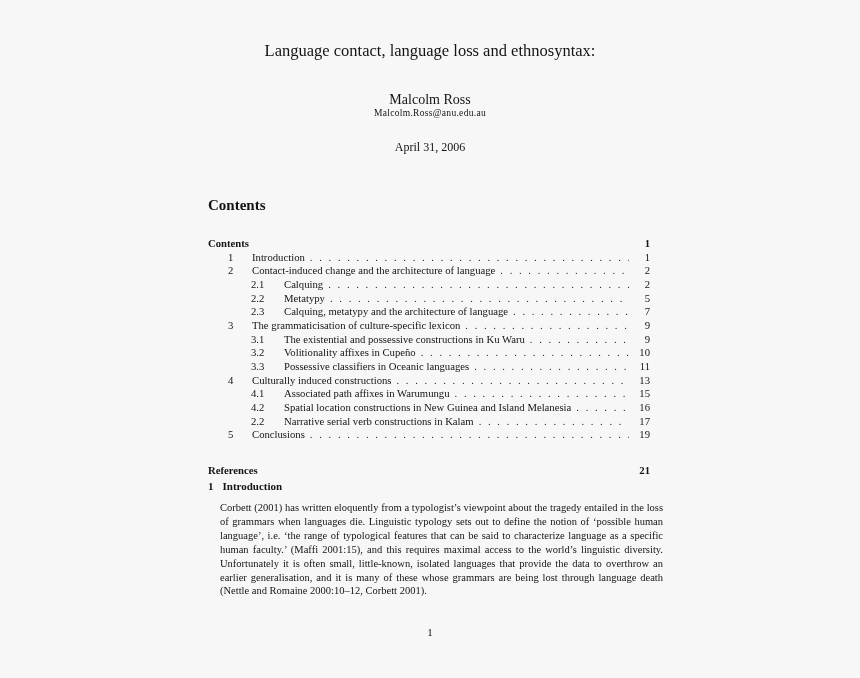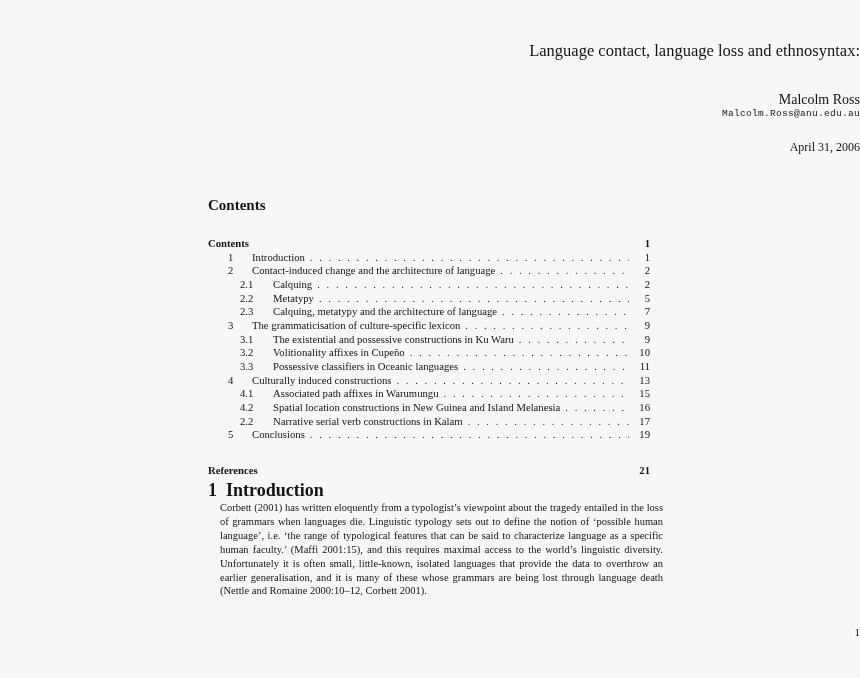--- a/index.html
+++ b/index.html
@@ -5,52 +5,52 @@
   html, body { margin: 0; padding: 0; background: #f7f7f7; }
   .page {
     position: relative;
     width: 860px;
     height: 678px;
     background: #f7f7f7;
     color: #141414;
     font-family: "Liberation Serif", serif;
     overflow: hidden;
   }
-  .centered { position: absolute; left: 0; width: 860px; text-align: right; }
+  .centered { position: absolute; left: 0; width: 860px; text-align: center; }
   .doc-title { top: 39px; font-size: 16.5px; line-height: 23.5px; }
   .author    { top: 92px; font-size: 14px; }
-  .email     { top: 108px; font-size: 9.5px; font-family: Liberation Mono, monospace; letter-spacing: 0.3px; }
+  .email     { top: 108px; font-size: 9.5px; font-family: Liberation Serif, serif; letter-spacing: 0.3px; }
   .date      { top: 140px; font-size: 12px; }
 
   .contents-heading {
     position: absolute; left: 208px; top: 197px;
     font-size: 15px; font-weight: bold;
   }
 
   .toc {
     position: absolute; left: 208px; top: 237px; width: 442px;
     font-size: 10.7px;
   }
   .toc-row { display: flex; align-items: baseline; line-height: 13.65px; }
   .toc-row.header { font-weight: bold; }
   .toc-row.sec .toc-num { margin-left: 20px; width: 24px; flex: none; }
-  .toc-row.sub .toc-num { margin-left: 32px; width: 33px; flex: none; }
+  .toc-row.sub .toc-num { margin-left: 43px; width: 33px; flex: none; }
   .toc-title { white-space: nowrap; flex: none; }
   .toc-dots { flex: 1 1 auto; overflow: hidden; white-space: nowrap; text-align: right; margin: 0 3px 0 5px; }
   .toc-dots::after {
     content: ". . . . . . . . . . . . . . . . . . . . . . . . . . . . . . . . . . . . . . . . . . . . . . . . . . . . . . . . . . . .";
     letter-spacing: 2px;
   }
   .toc-row.header .toc-dots::after { content: ""; }
   .toc-page { width: 18px; flex: none; text-align: right; white-space: nowrap; }
   .toc-row.row-references { margin-top: 22px; }
 
   .section-heading {
     position: absolute; left: 208px; top: 480px;
-    font-size: 18px; font-weight: bold;
+    font-size: 11px; font-weight: bold;
   }
   .section-heading .sec-num { margin-right: 9px; }
 
   .intro-para {
     position: absolute; left: 208px; top: 501px; width: 443px;
     font-size: 10.5px; line-height: 13.9px;
     text-align: justify;
     margin-left: 12px;
   }
 

